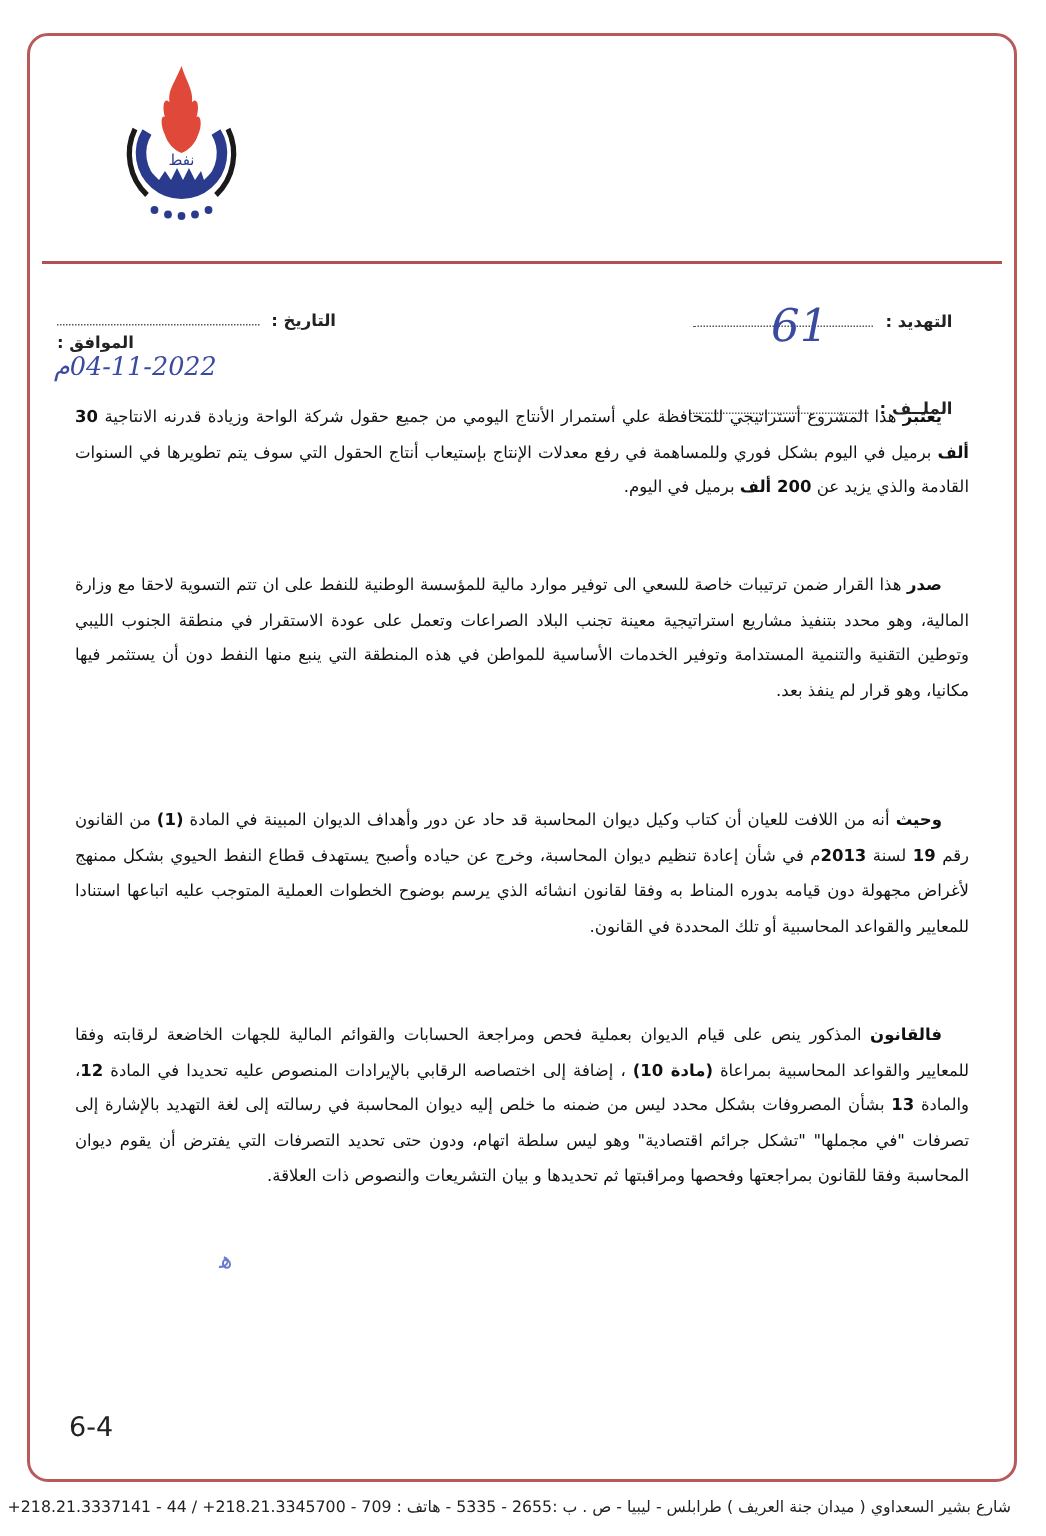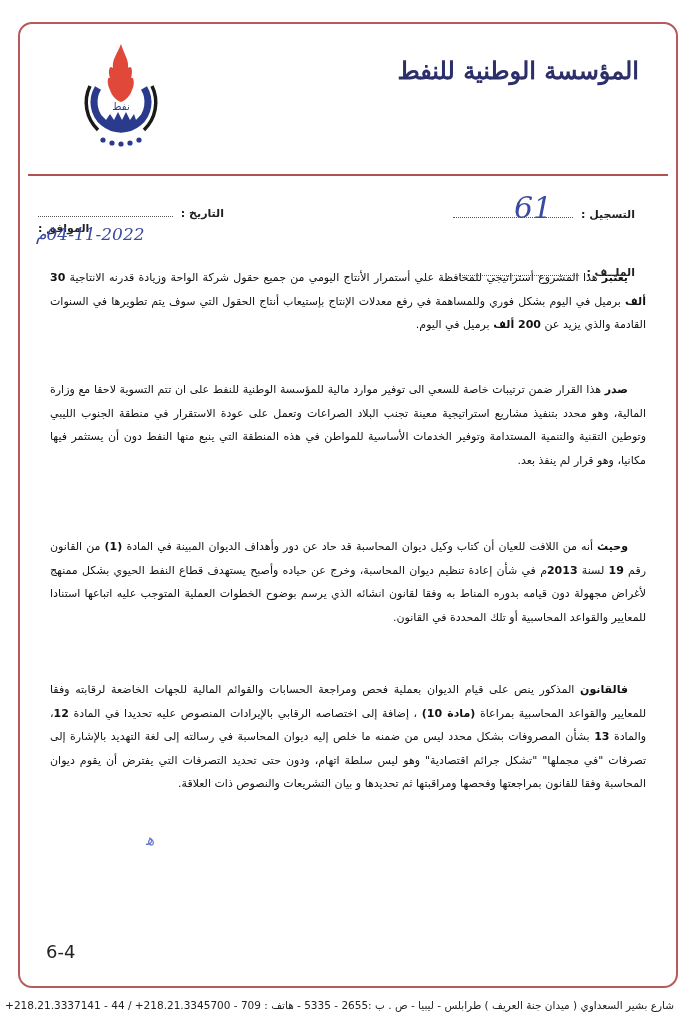--- a/index.html
+++ b/index.html
@@ -68,20 +68,21 @@
     vertical-align: baseline;
     height: 10px;
     margin-right: 4px;
   }
   .handwriting {
     position: absolute;
     font-family: "DejaVu Serif", serif;
     font-style: italic;
     color: #3a4aa0;
     white-space: nowrap;
+    margin-top: 10px;
   }
   
   .para {
     position: absolute;
     left: 50px;
     width: 596px;
     direction: rtl;
     text-align: justify;
     text-align-last: right;
     font-family: "DejaVu Sans", sans-serif;
@@ -133,27 +134,26 @@
 
   <circle cx="27" cy="98" r="2.6" fill="#2a3a8c"></circle>
   <circle cx="36" cy="101" r="2.6" fill="#2a3a8c"></circle>
   <circle cx="45" cy="102" r="2.6" fill="#2a3a8c"></circle>
   <circle cx="54" cy="101" r="2.6" fill="#2a3a8c"></circle>
   <circle cx="63" cy="98" r="2.6" fill="#2a3a8c"></circle>
   <text x="45" y="68" text-anchor="middle" font-family="DejaVu Sans, sans-serif" font-size="10" fill="#2a3a8c">نفط</text>
 </svg>
 
 <div class="title-block">
-  <div class="title-org">المؤسسة الوطنية للنفط</div>
 </div>
 
 <div class="header-rule"></div>
 
 <div class="meta" style="right:62px; top:207px;">
-  <span class="lbl">التسجيل :</span>
+  <span class="lbl">التهديد :</span>
   <span class="dots" style="width:120px;"></span>
 </div>
 <div class="handwriting" style="left:514px; top:190px; font-size:30px;">61</div>
 
 <div class="meta" style="right:62px; top:237px;margin-top:28px;">
   <span class="lbl">الملــف :</span>
   <span class="dots" style="width:120px;"></span>
 </div>
 
 <div class="meta" style="left:38px; top:206px;">

